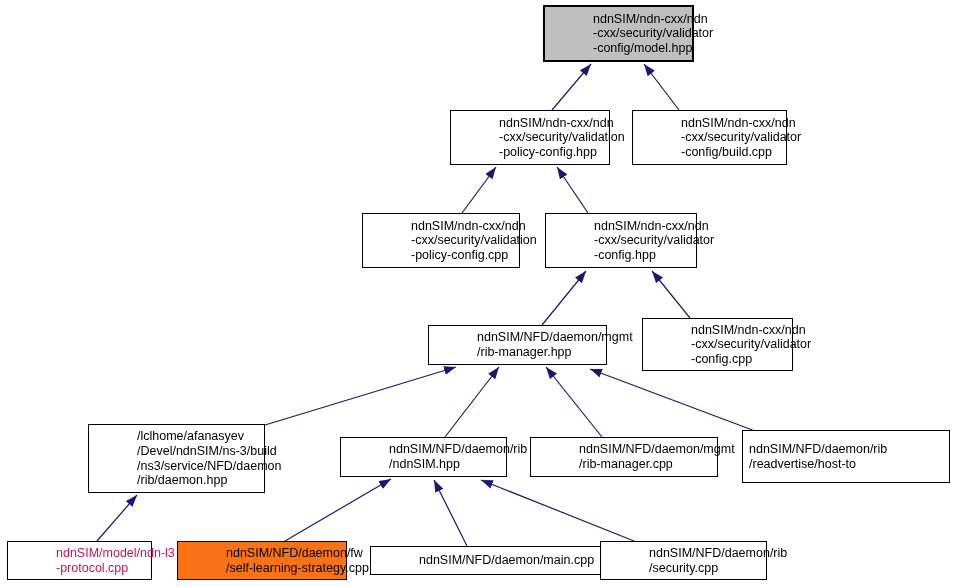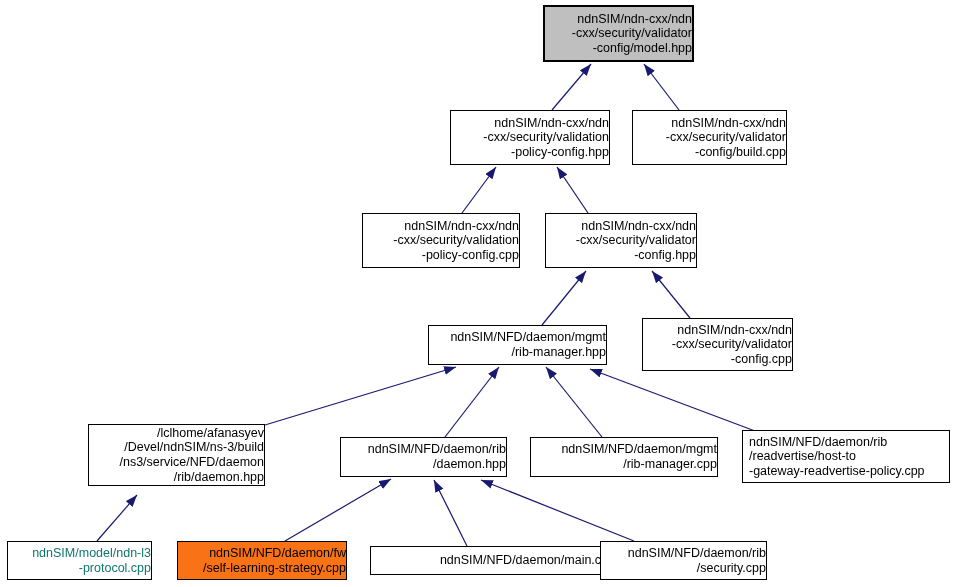--- a/index.html
+++ b/index.html
@@ -27,24 +27,25 @@
     position: absolute;
     box-sizing: border-box;
     background: #ffffff;
     border: 1px solid #000000;
     color: #000000;
     font-size: 12.5px;
     line-height: 14.6px;
     display: flex;
     flex-direction: column;
     justify-content: center;
-    align-items: flex-end;
+    align-items: flex-start;
     text-align: center;
     white-space: nowrap;
     cursor: pointer;
+    padding-left: 48px;
   }
   .node.align-left {
     align-items: flex-start;
     text-align: left;
     padding-left: 6px;
   }
   .node.root {
     border-width: 2px;
     cursor: default;
   }
@@ -107,40 +108,39 @@
       </div>
       <div class="node" style="left: 428px; top: 325px; width: 179px; height: 40px; background: rgb(255, 255, 255); border-color: rgb(0, 0, 0); color: rgb(0, 0, 0);">
         <span class="node-line">ndnSIM/NFD/daemon/mgmt</span>
         <span class="node-line">/rib-manager.hpp</span>
       </div>
       <div class="node" style="left: 642px; top: 318px; width: 151px; height: 53px; background: rgb(255, 255, 255); border-color: rgb(0, 0, 0); color: rgb(0, 0, 0);">
         <span class="node-line">ndnSIM/ndn-cxx/ndn</span>
         <span class="node-line">-cxx/security/validator</span>
         <span class="node-line">-config.cpp</span>
       </div>
-      <div class="node" style="left: 88px; top: 424px; width: 177px; height: 62px; background: rgb(255, 255, 255); border-color: rgb(0, 0, 0); color: rgb(0, 0, 0);">
+      <div class="node" style="left: 88px; top: 424px; width: 177px; height: 69px; background: rgb(255, 255, 255); border-color: rgb(0, 0, 0); color: rgb(0, 0, 0);">
         <span class="node-line">/lclhome/afanasyev</span>
         <span class="node-line">/Devel/ndnSIM/ns-3/build</span>
         <span class="node-line">/ns3/service/NFD/daemon</span>
         <span class="node-line">/rib/daemon.hpp</span>
       </div>
       <div class="node" style="left: 340px; top: 437px; width: 167px; height: 40px; background: rgb(255, 255, 255); border-color: rgb(0, 0, 0); color: rgb(0, 0, 0);">
         <span class="node-line">ndnSIM/NFD/daemon/rib</span>
-        <span class="node-line">/daemon.hpp</span>
+        <span class="node-line">/ndnSIM.hpp</span>
       </div>
       <div class="node" style="left: 530px; top: 437px; width: 188px; height: 40px; background: rgb(255, 255, 255); border-color: rgb(0, 0, 0); color: rgb(0, 0, 0);">
         <span class="node-line">ndnSIM/NFD/daemon/mgmt</span>
         <span class="node-line">/rib-manager.cpp</span>
       </div>
       <div class="node align-left" style="left: 742px; top: 430px; width: 208px; height: 53px; background: rgb(255, 255, 255); border-color: rgb(0, 0, 0); color: rgb(0, 0, 0);">
         <span class="node-line">ndnSIM/NFD/daemon/rib</span>
         <span class="node-line">/readvertise/host-to</span>
-        <span class="node-line">-gateway-readvertise-policy.cpp</span>
       </div>
-      <div class="node" style="left: 7px; top: 541px; width: 145px; height: 39px; background: rgb(255, 255, 255); border-color: rgb(0, 0, 0); color: #0f766e;">
+      <div class="node" style="left: 7px; top: 541px; width: 145px; height: 39px; background: rgb(255, 255, 255); border-color: rgb(0, 0, 0); color: #be185d;">
         <span class="node-line">ndnSIM/model/ndn-l3</span>
         <span class="node-line">-protocol.cpp</span>
       </div>
       <div class="node" style="left: 177px; top: 541px; width: 170px; height: 39px; background: #f97316; border-color: rgb(0, 0, 0); color: rgb(0, 0, 0);">
         <span class="node-line">ndnSIM/NFD/daemon/fw</span>
         <span class="node-line">/self-learning-strategy.cpp</span>
       </div>
       <div class="node" style="left: 370px; top: 546px; width: 246px; height: 29px; background: rgb(255, 255, 255); border-color: rgb(0, 0, 0); color: rgb(0, 0, 0);">
         <span class="node-line">ndnSIM/NFD/daemon/main.cpp</span>
       </div>

